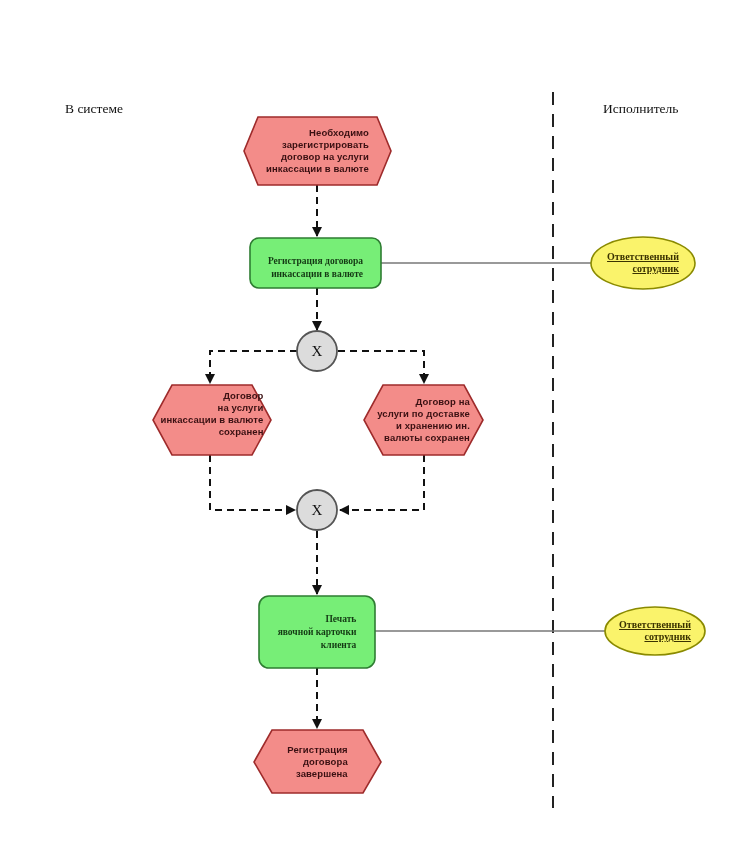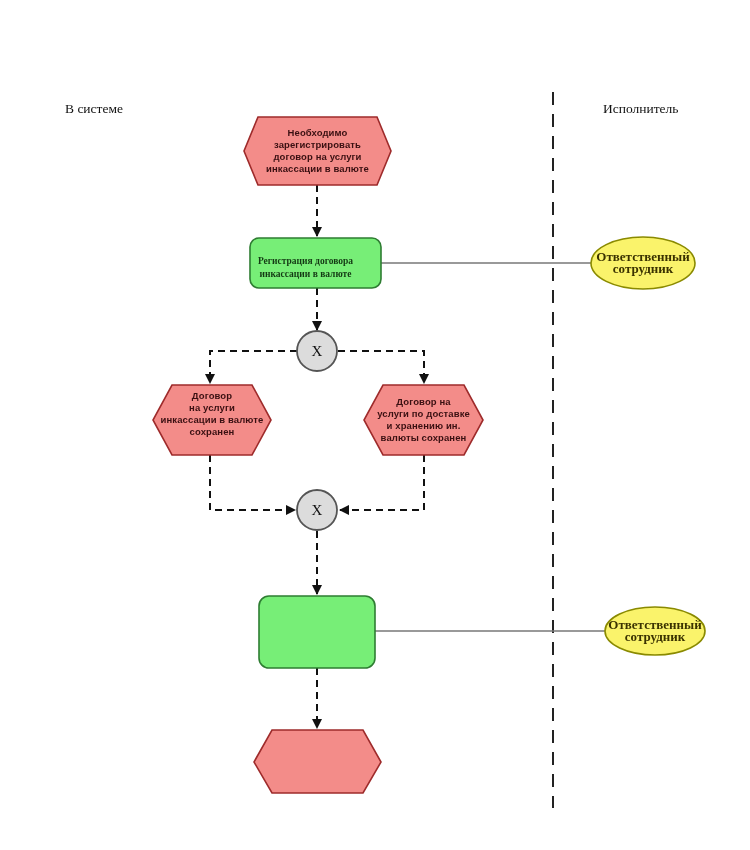--- a/index.html
+++ b/index.html
@@ -24,45 +24,46 @@
     position: absolute;
     left: 0; top: 0;
     width: 750px;
     height: 850px;
   }
   .node-label {
     position: absolute;
     display: flex;
     align-items: center;
     justify-content: center;
-    text-align: center;
+    text-align: right;
     pointer-events: none;
     white-space: pre-line;
   }
   .hex-label {
     font-family: "Liberation Sans", "DejaVu Sans", sans-serif;
     font-size: 9.5px;
     font-weight: bold;
     color: #3a1012;
     line-height: 12px;
     letter-spacing: 0.1px;
   }
   .green-label {
     font-family: "Liberation Serif", "DejaVu Serif", serif;
     font-size: 9.5px;
     font-weight: bold;
     color: #143a14;
     line-height: 13px;
   }
   .ellipse-label {
     font-family: "Liberation Serif", "DejaVu Serif", serif;
-    font-size: 13px;
+    font-size: 10px;
     font-weight: bold;
     color: #3a3200;
     line-height: 12px;
+    text-decoration: underline;
   }
   .gateway-label {
     font-family: "Liberation Serif", "DejaVu Serif", serif;
     font-size: 15px;
     font-weight: normal;
     color: #111111;
     line-height: 16px;
   }
   #diagram-title {
     position: absolute;
@@ -140,38 +141,44 @@
     <ellipse cx="655" cy="631" rx="50" ry="24" fill="#FAF36B" stroke="#8A8A00" stroke-width="1.6"></ellipse>
 
     <polygon points="272,730 363,730 381,762 363,793 272,793 254,762" fill="#F38C89" stroke="#9E2B2B" stroke-width="1.6"></polygon>
   </svg>
 
   <div class="node-label hex-label" style="left:244px; top:117px; width:147px; height:68px;">Необходимо
 зарегистрировать
 договор на услуги
 инкассации в валюте</div>
 
-  <div class="node-label green-label" style="left:240px; top:238px; width:131px; height:59px;">Регистрация договора
+  <div class="node-label green-label" style="left:250px; top:238px; width:131px; height:59px;">Регистрация договора
 инкассации в валюте</div>
 
   <div class="node-label ellipse-label" style="left:591px; top:237px; width:104px; height:52px;">Ответственный
 сотрудник</div>
 
   <div class="node-label gateway-label" style="left:297px; top:331px; width:40px; height:40px;">X</div>
 
   <div class="node-label hex-label" style="left:153px; top:385px; width:118px; height:58px;">Договор
 на услуги
 инкассации в валюте
 сохранен</div>
 
   <div class="node-label hex-label" style="left:364px; top:385px; width:119px; height:70px;">Договор на
 услуги по доставке
 и хранению ин.
 валюты сохранен</div>
 
   <div class="node-label gateway-label" style="left:297px; top:490px; width:40px; height:40px;">X</div>
 
+  <div class="node-label green-label" style="left:259px; top:596px; width:116px; height:72px;">Печать
+явочной карточки
+клиента</div>
 
   <div class="node-label ellipse-label" style="left:605px; top:607px; width:100px; height:48px;">Ответственный
 сотрудник</div>
 
+  <div class="node-label hex-label" style="left:254px; top:730px; width:127px; height:63px;">Регистрация
+договора
+завершена</div>
 
 </div>
 
 </body></html>

